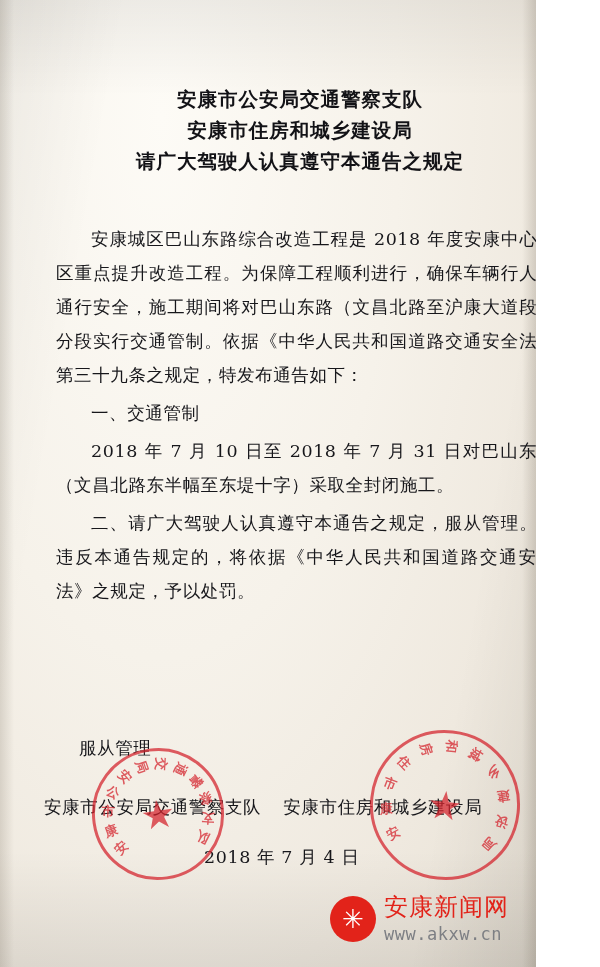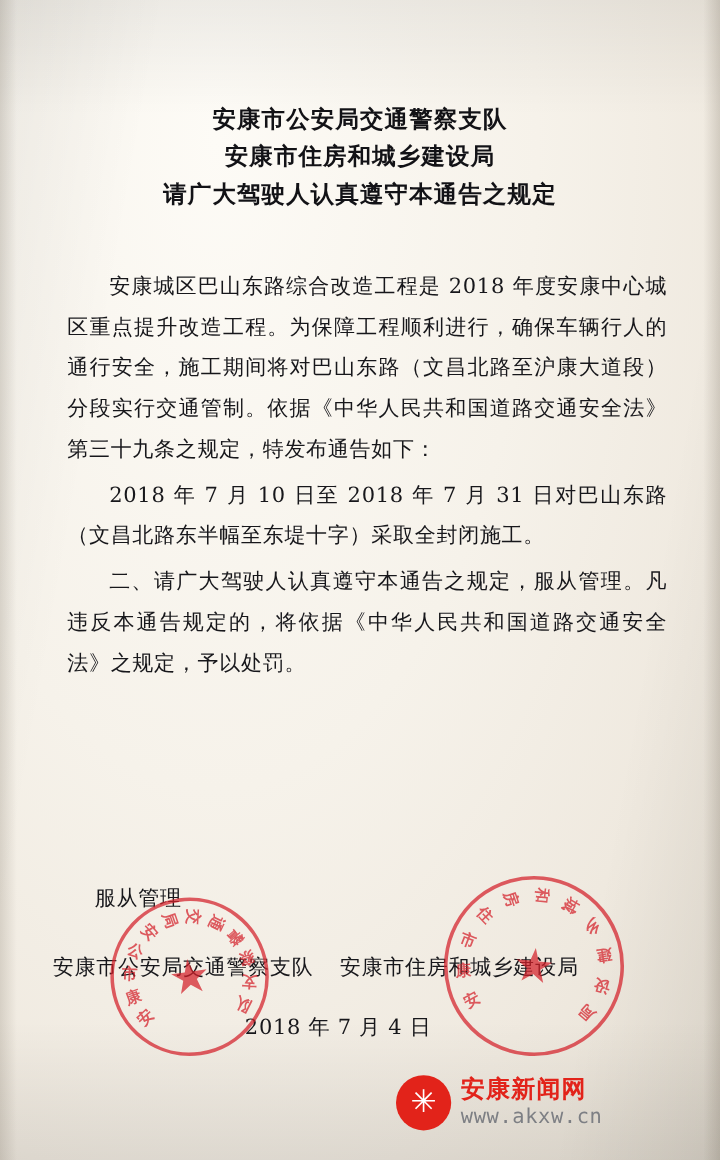--- a/index.html
+++ b/index.html
@@ -2,24 +2,24 @@
 <html lang="zh"><head>
 <meta charset="utf-8">
 <style>
   html, body {
     margin: 0;
     padding: 0;
     background: #ffffff;
   }
   #page {
     position: relative;
-    width: 600px;
+    width: 536px;
     height: 967px;
     overflow: hidden;
-    background: #fef9c3;
+    background: #bef264;
     font-family: "DejaVu Serif", "Liberation Serif", serif;
   }
   
   #paper {
     position: absolute;
     inset: 0;
     background:
       radial-gradient(ellipse at 30% 12%, #fdfbf6 0%, #f6f2ea 45%, #efe9df 75%, #e7e0d4 100%);
   }
   #paper::after {
@@ -190,22 +190,22 @@
     color: #ffffff;
     font-size: 26px;
     line-height: 1;
   }
   #wm-text {
     display: flex;
     flex-direction: column;
     line-height: 1.15;
   }
   #wm-title {
-    font-size: 20px;
-    font-weight: bold;
+    font-size: 24px;
+    font-weight: normal;
     color: #e2231a;
     font-family: "DejaVu Sans", "Liberation Sans", sans-serif;
     letter-spacing: 1px;
   }
   #wm-url {
     font-size: 17px;
     color: #7d7f84;
     font-family: "DejaVu Sans Mono", "Liberation Mono", monospace;
     letter-spacing: 0.5px;
     margin-top: 3px;
@@ -222,20 +222,21 @@
   <div id="content">
 
     <div class="title-block">
       <div class="title-line">安康市公安局交通警察支队</div>
       <div class="title-line">安康市住房和城乡建设局</div>
       <div class="title-line">请广大驾驶人认真遵守本通告之规定</div>
     </div>
 
     <div class="body-block">
       <p class="para">安康城区巴山东路综合改造工程是 2018 年度安康中心城区重点提升改造工程。为保障工程顺利进行，确保车辆行人的通行安全，施工期间将对巴山东路（文昌北路至沪康大道段）分段实行交通管制。依据《中华人民共和国道路交通安全法》第三十九条之规定，特发布通告如下：</p>
+      <p class="para sect">一、交通管制</p>
       <p class="para">2018 年 7 月 10 日至 2018 年 7 月 31 日对巴山东路（文昌北路东半幅至东堤十字）采取全封闭施工。</p>
       <p class="para">二、请广大驾驶人认真遵守本通告之规定，服从管理。凡违反本通告规定的，将依据《中华人民共和国道路交通安全法》之规定，予以处罚。</p>
     </div>
 
     <div class="notice-tail">服从管理</div>
 
     <div class="sign-block">
       <div class="sign-row">
         <span>安康市公安局交通警察支队</span>
         <span>安康市住房和城乡建设局</span>

